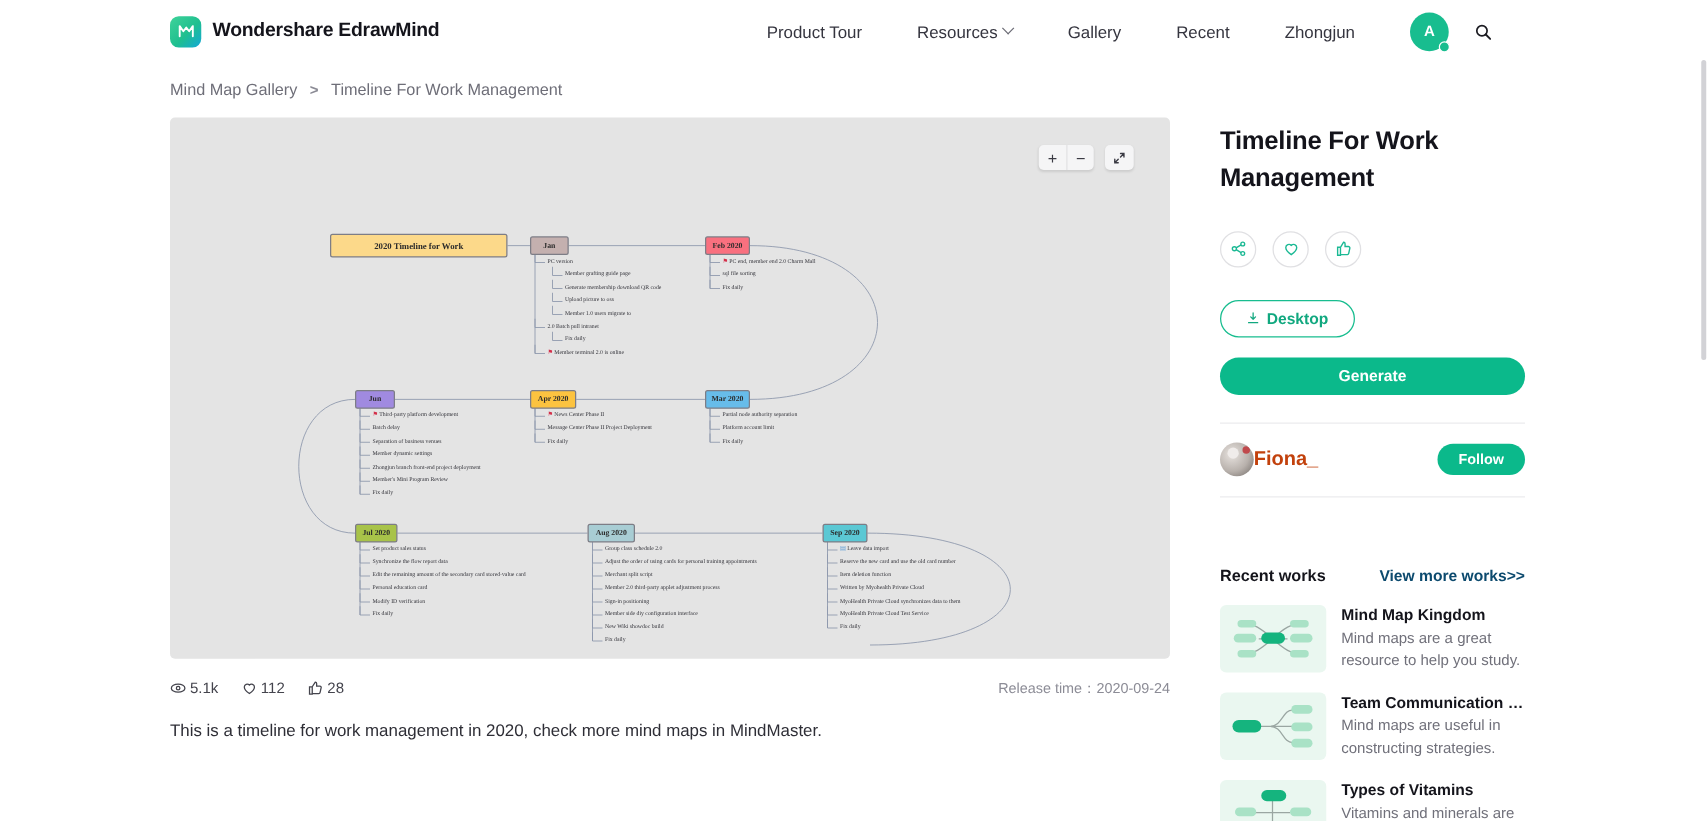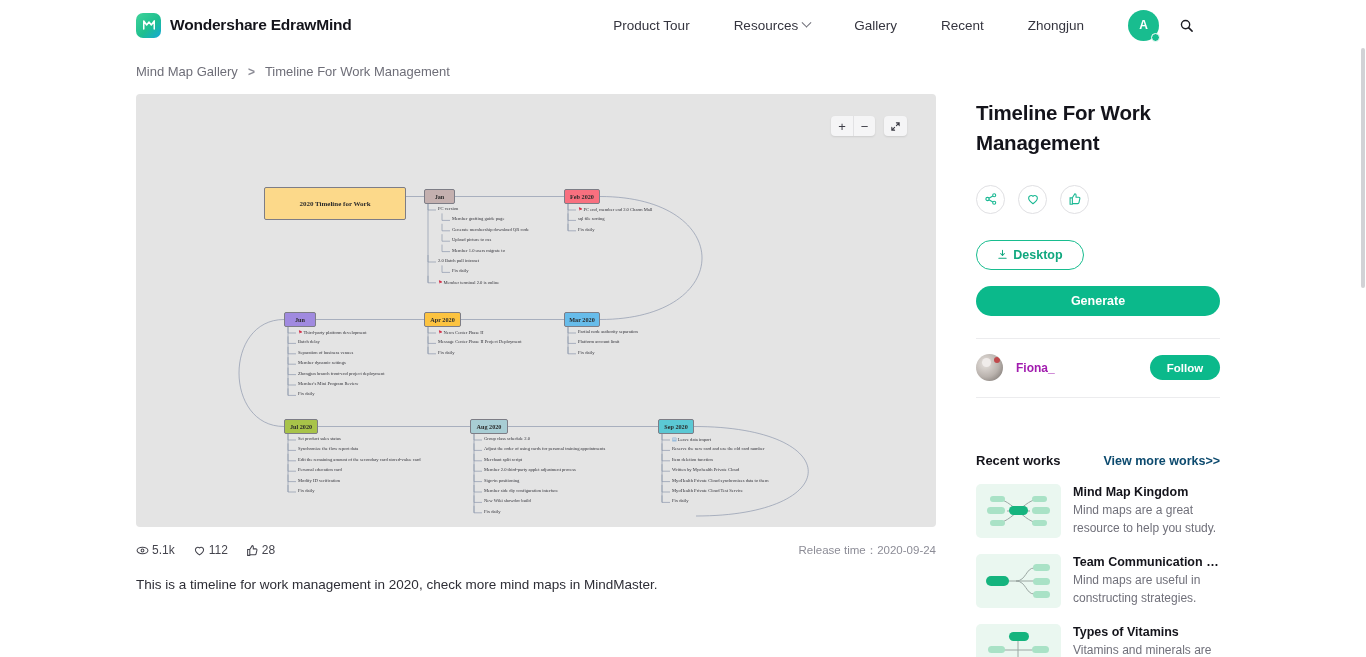--- a/index.html
+++ b/index.html
@@ -177,21 +177,21 @@
     content: ""; position: absolute; left: 6px; top: 4px;
     width: 9px; height: 9px; border-radius: 50%;
     background: #f0ecea;
   }
   .author-pic::before {
     content: ""; position: absolute; right: 3px; top: 3px;
     width: 6px; height: 6px; border-radius: 50%;
     background: #c0494c;
   }
   .author-name {
-    margin-left: 13px; font-size: 12px; font-weight: bold; color: #a21caf;
+    margin-left: 0; font-size: 16px; font-weight: bold; color: #c2410c;
   }
   .follow-btn {
     margin-left: auto; width: 70px; height: 25px;
     border-radius: 13px; background: #0bb98b; color: #fff;
     font-size: 11.5px; font-weight: bold; border: none;
     display: flex; align-items: center; justify-content: center; cursor: pointer;
   }
 
   .recent-head {
     display: flex; align-items: baseline;
@@ -344,21 +344,21 @@
             <path d="M 558 332.5 C 710 332.5 710 422 560 422" fill="none" stroke="#8e98ad" stroke-width="0.7"></path>
             <path d="M 526 339 L 526 346 L 534 346" fill="none" stroke="#8e98ad" stroke-width="0.7"></path>
             <path d="M 526 349.4 L 526 356.4 L 534 356.4" fill="none" stroke="#8e98ad" stroke-width="0.7"></path>
             <path d="M 526 359.8 L 526 366.8 L 534 366.8" fill="none" stroke="#8e98ad" stroke-width="0.7"></path>
             <path d="M 526 370.2 L 526 377.2 L 534 377.2" fill="none" stroke="#8e98ad" stroke-width="0.7"></path>
             <path d="M 526 380.6 L 526 387.6 L 534 387.6" fill="none" stroke="#8e98ad" stroke-width="0.7"></path>
             <path d="M 526 391 L 526 398 L 534 398" fill="none" stroke="#8e98ad" stroke-width="0.7"></path>
             <path d="M 526 401.4 L 526 408.4 L 534 408.4" fill="none" stroke="#8e98ad" stroke-width="0.7"></path>
             <path d="M 526 340 L 526 408.4" fill="none" stroke="#8e98ad" stroke-width="0.7"></path>
           </svg>
-      <div class="node" style="left: 128px; top: 93px; width: 142px; height: 33px; background: rgb(252, 217, 138); font-size: 7px;">2020 Timeline for Work</div>
+      <div class="node" style="left: 128px; top: 93px; width: 142px; height: 19px; background: rgb(252, 217, 138); font-size: 7px;">2020 Timeline for Work</div>
           <div class="node" style="left: 288px; top: 95px; width: 31px; height: 15px; background: rgb(196, 176, 175);">Jan</div>
           <div class="leaf" style="left: 302px; top: 113px;"><span>PC version</span></div>
           <div class="leaf" style="left: 316px; top: 123.4px;"><span>Member grafting guide page</span></div>
           <div class="leaf" style="left: 316px; top: 133.8px;"><span>Generate membership download QR code</span></div>
           <div class="leaf" style="left: 316px; top: 144.2px;"><span>Upload picture to oss</span></div>
           <div class="leaf" style="left: 316px; top: 154.6px;"><span>Member 1.0 users migrate to</span></div>
           <div class="leaf" style="left: 302px; top: 165px;"><span>2.0 Batch pull intranet</span></div>
           <div class="leaf" style="left: 316px; top: 175.4px;"><span>Fix daily</span></div>
           <div class="leaf" style="left: 302px; top: 185.8px;"><span class="flag">⚑</span><span>Member terminal 2.0 is online</span></div>
           <div class="node" style="left: 428px; top: 95px; width: 36px; height: 15px; background: rgb(249, 112, 127);">Feb 2020</div>

